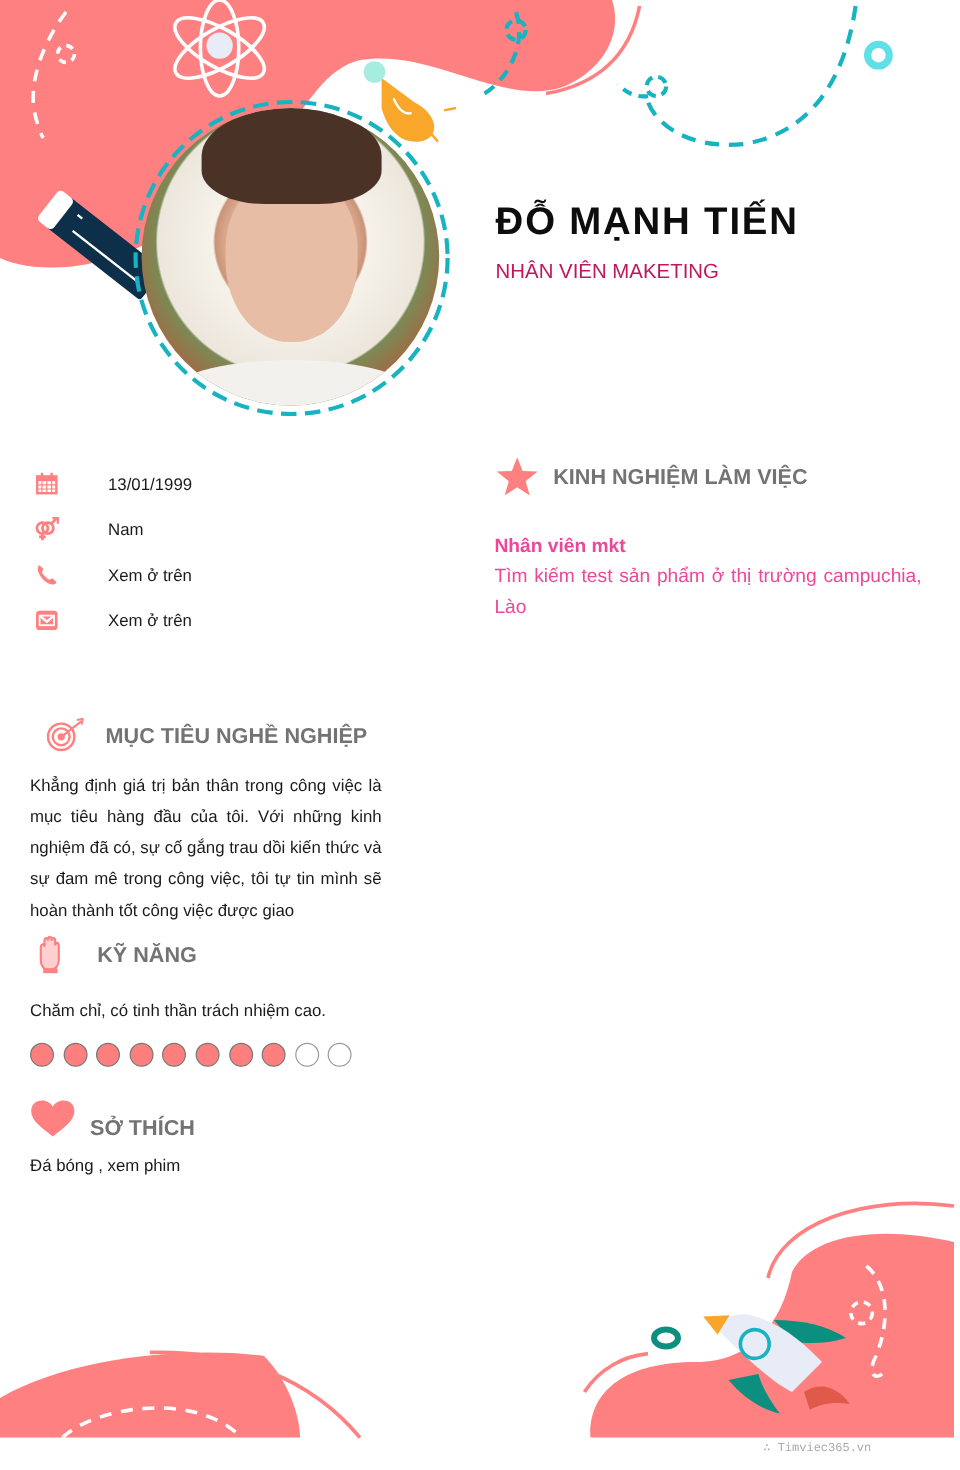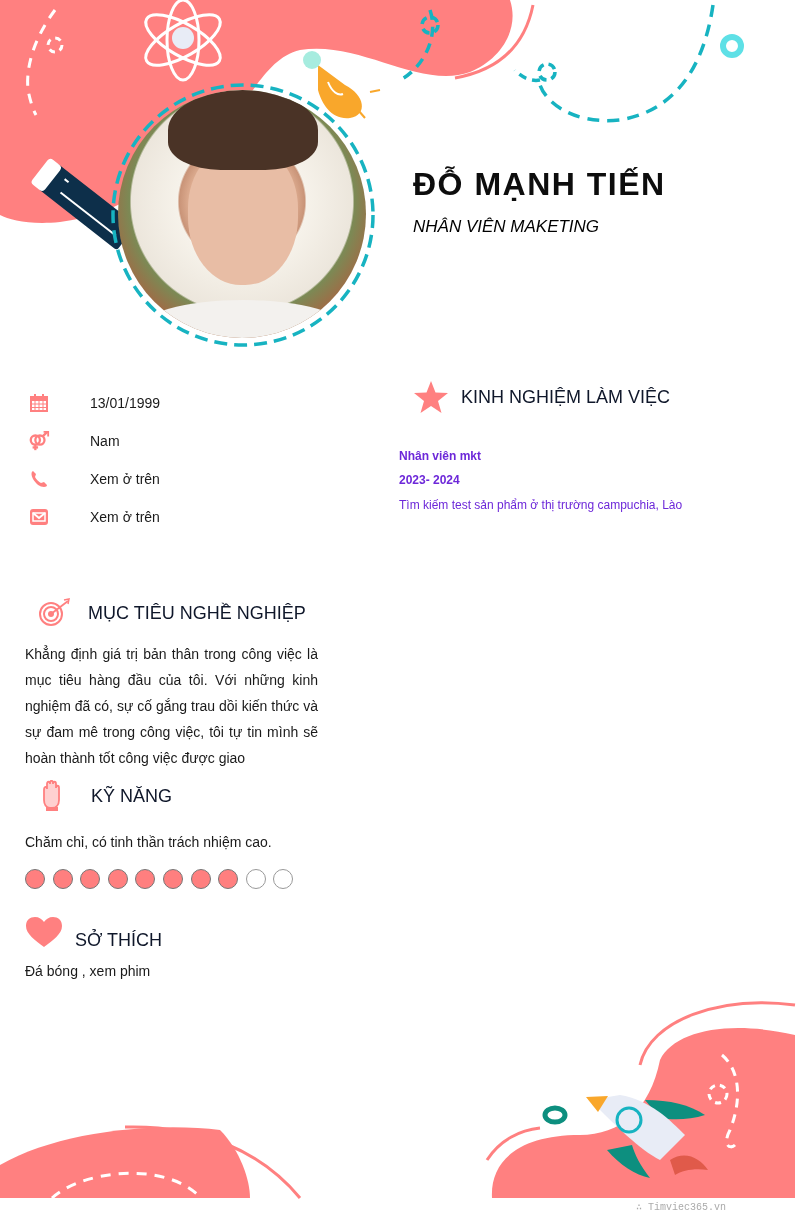--- a/index.html
+++ b/index.html
@@ -1,43 +1,43 @@
 <!DOCTYPE html>
 <html><head>
 <meta charset="utf-8">
 <style>
   html, body { margin:0; padding:0; background:#ffffff; }
   body { width:800px; height:1225px; position:relative; overflow:hidden;
          font-family:"Liberation Sans", "DejaVu Sans", sans-serif; color:#111; }
   .deco { position:absolute; left:0; top:0; }
   .name { position:absolute; left:413px; top:166px; font-size:32px; font-weight:700;
           letter-spacing:1.5px; color:#0d0d0d; white-space:nowrap; }
-  .job { position:absolute; left:413px; top:217px; font-size:17px; color:#000000; white-space:nowrap;font-style:italic; }
+  .job { position:absolute; left:413px; top:217px; font-size:17px; color:#be185d; white-space:nowrap; }
   .photo { position:absolute; left:118px; top:90px; width:248px; height:248px; border-radius:50%;
            overflow:hidden; background:radial-gradient(circle at 50% 45%, #f2d2c0 0%, #e7b89c 26%, #c99478 34%, #f6f2ea 35%, #ece6dc 60%, #7b8a55 61%, #b45a3d 80%, #e9e4da 100%); }
   .photo .hair { position:absolute; left:50px; top:0; width:150px; height:80px; background:#4a3326; border-radius:50% 50% 35% 35%; }
   .photo .face { position:absolute; left:70px; top:55px; width:110px; height:140px; background:#e8bda5; border-radius:45% 45% 48% 48%; }
   .photo .shirt { position:absolute; left:20px; top:210px; width:210px; height:60px; background:#f3f1ee; border-radius:50% 50% 0 0; }
 
   .contact { position:absolute; left:28px; top:384px; width:320px; }
   .contact .row { display:flex; align-items:center; height:38px;gap:25px; }
   .contact .ico { width:22px; height:22px; margin-right:15px; display:flex; align-items:center; justify-content:center; }
   .contact .txt { font-size:14px; color:#1a1a1a; }
 
   .sec-head { position:absolute; display:flex; align-items:center; }
   .sec-head .ico { width:40px; display:flex; align-items:center; }
-  .sec-head .title { font-size:18px; font-weight:400; color:#0f172a; margin-left:10px; white-space:nowrap; }
+  .sec-head .title { font-size:18px; font-weight:700; color:#737373; margin-left:10px; white-space:nowrap; }
 
   .para { position:absolute; font-size:14px; line-height:26px; color:#1a1a1a; text-align:justify; }
   .dots { position:absolute; left:25px; top:869px; display:flex; gap:7.6px; }
   .dot { width:20px; height:20px; border-radius:50%; box-sizing:border-box; border:1.5px solid #777; }
   .dot.on { background:#ff7f7f; }
   .dot.off { background:#fff; border-color:#999; }
 
-  .exp { position:absolute; left:399px; top:444px; width:356px; font-size:12px; color:#6d28d9; }
+  .exp { position:absolute; left:412px; top:444px; width:356px; font-size:16px; color:#ec4899; }
   .exp .b { font-weight:700; line-height:24px; }
   .exp .d { line-height:26px; text-align:justify; }
 
   .wm { position:absolute; left:636px; top:1201px; font-family:"Liberation Mono", monospace; font-size:10px; color:#aaa; }
 </style>
 </head>
 <body>
 
 <svg class="deco" width="800" height="1225" viewBox="0 0 800 1225">
 
@@ -161,21 +161,21 @@
         <circle cx="13" cy="16" r="7" fill="none" stroke="#ff8080" stroke-width="2"></circle>
         <circle cx="13" cy="16" r="3" fill="#ff8080"></circle>
         <line x1="13" y1="16" x2="30" y2="3" stroke="#ff8080" stroke-width="1.8"></line>
         <path d="M26 2 L31 1 L30 6" fill="none" stroke="#ff8080" stroke-width="1.5"></path>
       </svg>
   </span>
   <span class="title">MỤC TIÊU NGHỀ NGHIỆP</span>
 </div>
 <div class="para" style="left:25px; top:641px; width:293px;">Khẳng định giá trị bản thân trong công việc là mục tiêu hàng đầu của tôi. Với những kinh nghiệm đã có, sự cố gắng trau dồi kiến thức và sự đam mê trong công việc, tôi tự tin mình sẽ hoàn thành tốt công việc được giao</div>
 
-<div class="sec-head" style="left:41px; top:780px;">
+<div class="sec-head" style="left:31px; top:780px;">
   <span class="ico">
     <svg width="24" height="32" viewBox="0 0 24 32">
         <path d="M3 10 C3 6 6 6 6 9 L6 4 C6 1 9 1 9 4 L9 3 C9 0 12 0 12 3 L12 4 C12 1 15 1 15 4 L15 8 C15 5 18 5 18 8 L18 20 C18 25 15 28 11 28 L9 28 C5 28 3 24 3 20 Z" fill="#ffd0d0" stroke="#ff8080" stroke-width="1.8"></path>
         <rect x="5" y="27" width="12" height="4" fill="#ff8080"></rect>
       </svg>
   </span>
   <span class="title">KỸ NĂNG</span>
 </div>
 <div class="para" style="left:25px; top:829px; width:300px;">Chăm chỉ, có tinh thần trách nhiệm cao.</div>
 <div class="dots">
@@ -204,17 +204,16 @@
 <div class="sec-head" style="left:413px; top:380px;">
   <span class="ico" style="width:38px;">
     <svg width="36" height="34" viewBox="0 0 36 34">
         <path d="M18 1 L22.5 12.5 L35 13 L25 21 L28.5 33 L18 26 L7.5 33 L11 21 L1 13 L13.5 12.5 Z" fill="#ff8080"></path>
       </svg>
   </span>
   <span class="title">KINH NGHIỆM LÀM VIỆC</span>
 </div>
 <div class="exp">
   <div class="b">Nhân viên mkt</div>
-  <div class="b">2023- 2024</div>
   <div class="d">Tìm kiếm test sản phẩm ở thị trường campuchia, Lào</div>
 </div>
 
 <div class="wm">∴ Timviec365.vn</div>
 
 </body></html>

